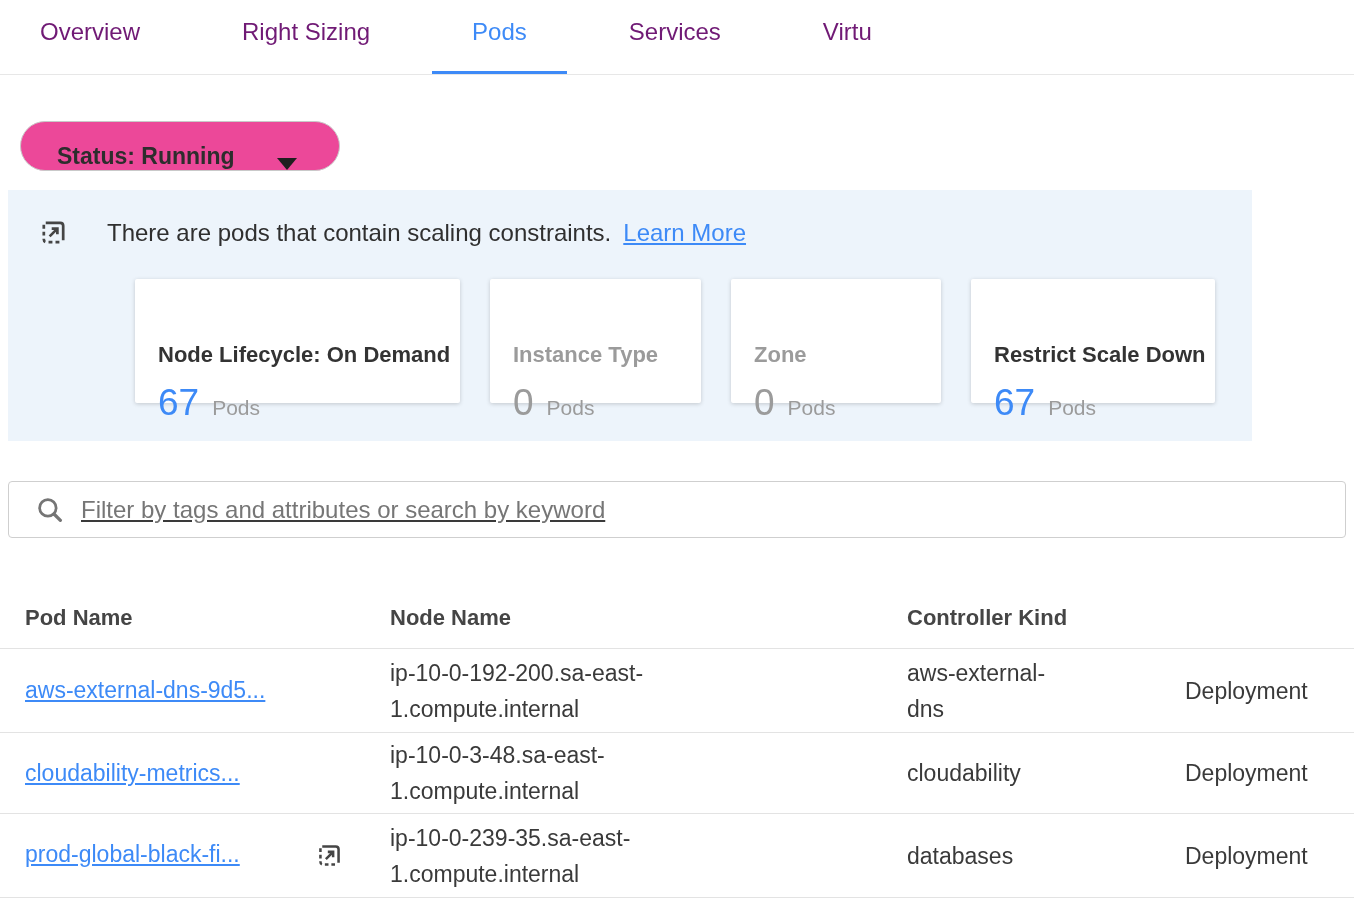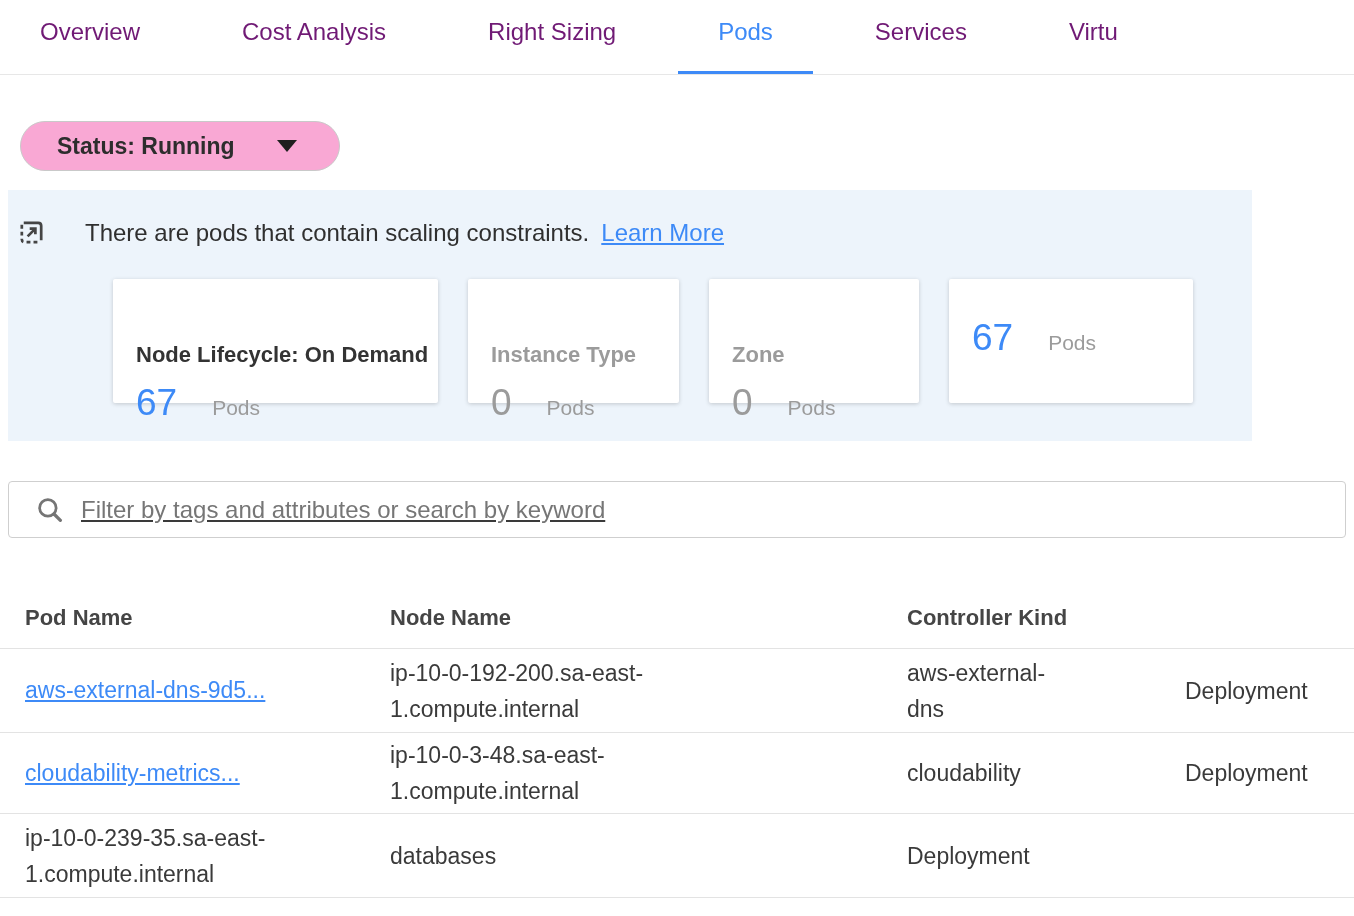--- a/index.html
+++ b/index.html
@@ -9,39 +9,39 @@
   
   .tabbar { display:flex; gap:22px; height:75px; border-bottom:1px solid #e7e7e7;
             width:1400px; overflow:hidden; }
   .tab { display:flex; align-items:center; height:75px; padding:0 40px 8px 40px;
          font-size:24px; color:#701a75; border-bottom:4px solid transparent;
          white-space:nowrap; cursor:pointer; }
   .tab.active { color:#3d8af7; border-bottom-color:#3d8af7; }
 
   
   .status-pill { margin:46px 0 0 20px; width:320px; height:50px; border:1.5px solid #c9c9c9;
-                 border-radius:26px; display:flex; align-items:center; justify-content:space-between;
-                 padding:0 42px 0 36px; cursor:pointer; background:#f9a8d4; }
+                 border-radius:26px; display:flex; align-items:flex-end; justify-content:space-between;
+                 padding:0 42px 0 36px; cursor:pointer; background:#ec4899; }
   .status-pill .lbl { font-size:23px; font-weight:600; color:#2d2d2d; }
   .caret-down { width:0; height:0; border-left:10px solid transparent;
                 border-right:10px solid transparent; border-top:12px solid #1f1f1f; }
 
   
-  .banner { margin:19px 0 0 8px; width:1244px; background:#edf4fb; padding:27px 0 38px 8px; }
+  .banner { margin:19px 0 0 8px; width:1244px; background:#edf4fb; padding:27px 0 38px 30px; }
   .banner-head { display:flex; align-items:center; }
   .banner-head .msg { margin-left:38px; font-size:24px; color:#2f2f2f; }
   .banner-head .learn { margin-left:12px; font-size:24px; color:#3d8af7;
                         text-decoration:underline; cursor:pointer; }
   .cards { display:flex; gap:30px; margin:31px 0 0 97px; }
   .card { background:#fff; border-radius:2px; box-shadow:0 1px 4px rgba(0,0,0,0.18);
           height:124px; padding:24px 0 0 23px; cursor:pointer; }
   .card:nth-child(1){ width:325px; } .card:nth-child(2){ width:211px; }
   .card:nth-child(3){ width:210px; } .card:nth-child(4){ width:244px; }
   .card .title { font-size:22px; font-weight:600; color:#9b9b9b; white-space:nowrap;margin-top:39px; }
-  .card .valrow { margin-top:14px; display:flex; align-items:baseline;gap:22px; }
+  .card .valrow { margin-top:14px; display:flex; align-items:baseline; }
   .card .value { font-size:37px; color:#9b9b9b; }
   .card .unit { font-size:21px; color:#9b9b9b; margin-left:13px; }
   .card.hl .title { color:#333; }
   .card.hl .value { color:#3d8af7; }
 
   
   .searchbox { margin:40px 0 0 8px; width:1338px; height:57px; border:1px solid #cfcfcf;
                border-radius:4px; display:flex; align-items:center; padding:0 20px 0 26px;text-decoration:underline; }
   .searchbox input { border:none; outline:none; flex:1; margin-left:16px; font-size:24px;
                      color:#3a3a3a; font-family:"Liberation Sans", sans-serif; }
@@ -61,21 +61,20 @@
   .wrap { white-space:pre-line; }
   .pod-cell { display:flex; align-items:flex-start; }
   .pod-link { font-size:23px; color:#3d8af7; text-decoration:underline; cursor:pointer; }
   .row-constraint-icon { margin-left:auto; margin-right:46px; display:inline-flex; }
 </style>
 </head>
 <body>
 
 <nav class="tabbar">
   <div class="tab">Overview</div>
-  <div class="tab">Cost Analysis</div>
   <div class="tab">Right Sizing</div>
   <div class="tab active">Pods</div>
   <div class="tab">Services</div>
   <div class="tab">Virtu</div>
 </nav>
 
 <div class="status-pill">
   <span class="lbl">Status: Running</span>
   <span class="caret-down"></span>
 </div>
@@ -108,20 +107,21 @@
       </div>
     </div>
     <div class="card">
       <div class="title">Zone</div>
       <div class="valrow">
         <span class="value">0</span>
         <span class="unit">Pods</span>
       </div>
     </div>
     <div class="card hl">
+      <div class="title">Restrict Scale Down</div>
       <div class="valrow">
         <span class="value">67</span>
         <span class="unit">Pods</span>
       </div>
     </div>
   </div>
 </section>
 
 <div class="searchbox">
   <span style="display:inline-flex;">
@@ -161,18 +161,28 @@
     <div class="pod-cell">
       <a class="pod-link">cloudability-metrics...</a>
     </div>
     <div class="cell wrap">ip-10-0-3-48.sa-east-
 1.compute.internal</div>
     <div class="cell wrap">cloudability</div>
     <div class="cell">Deployment</div>
   </div>
 
   <div class="trow tr">
+    <div class="pod-cell">
+      <a class="pod-link">prod-global-black-fi...</a>
+      <span class="row-constraint-icon">
+        <svg width="29" height="29" viewBox="0 0 24 24" fill="none">
+          <path d="M6 4.5 H17.2 Q19.5 4.5 19.5 6.8 V18" stroke="#454545" stroke-width="2.1"></path>
+          <path d="M4.5 6 V17.2 Q4.5 19.5 6.8 19.5 H18" stroke="#454545" stroke-width="2.1" stroke-dasharray="3 2.4"></path>
+          <path d="M9 15 L15 9 M10.6 9 H15 V13.4" stroke="#454545" stroke-width="2.1"></path>
+        </svg>
+      </span>
+    </div>
     <div class="cell wrap">ip-10-0-239-35.sa-east-
 1.compute.internal</div>
     <div class="cell wrap">databases</div>
     <div class="cell">Deployment</div>
   </div>
 </div>
 
 </body></html>

